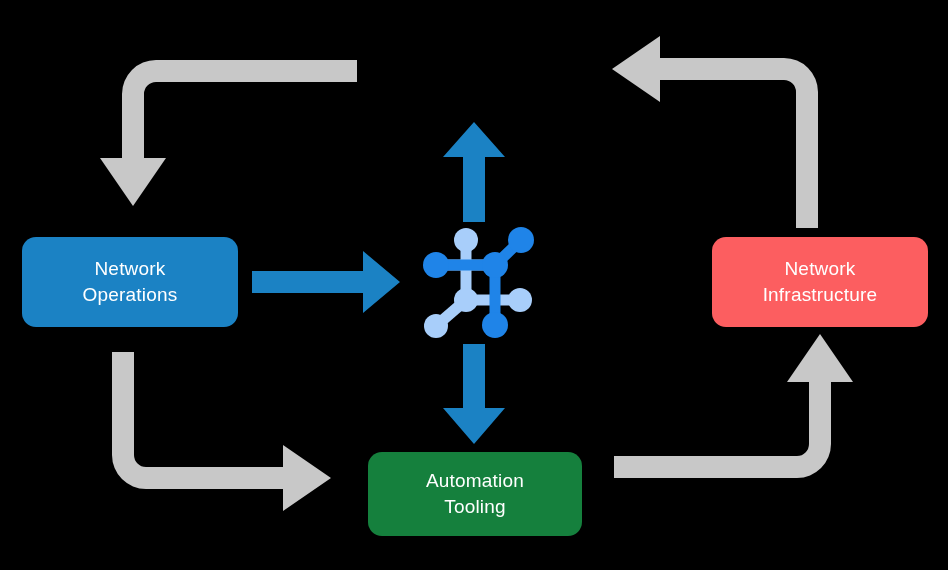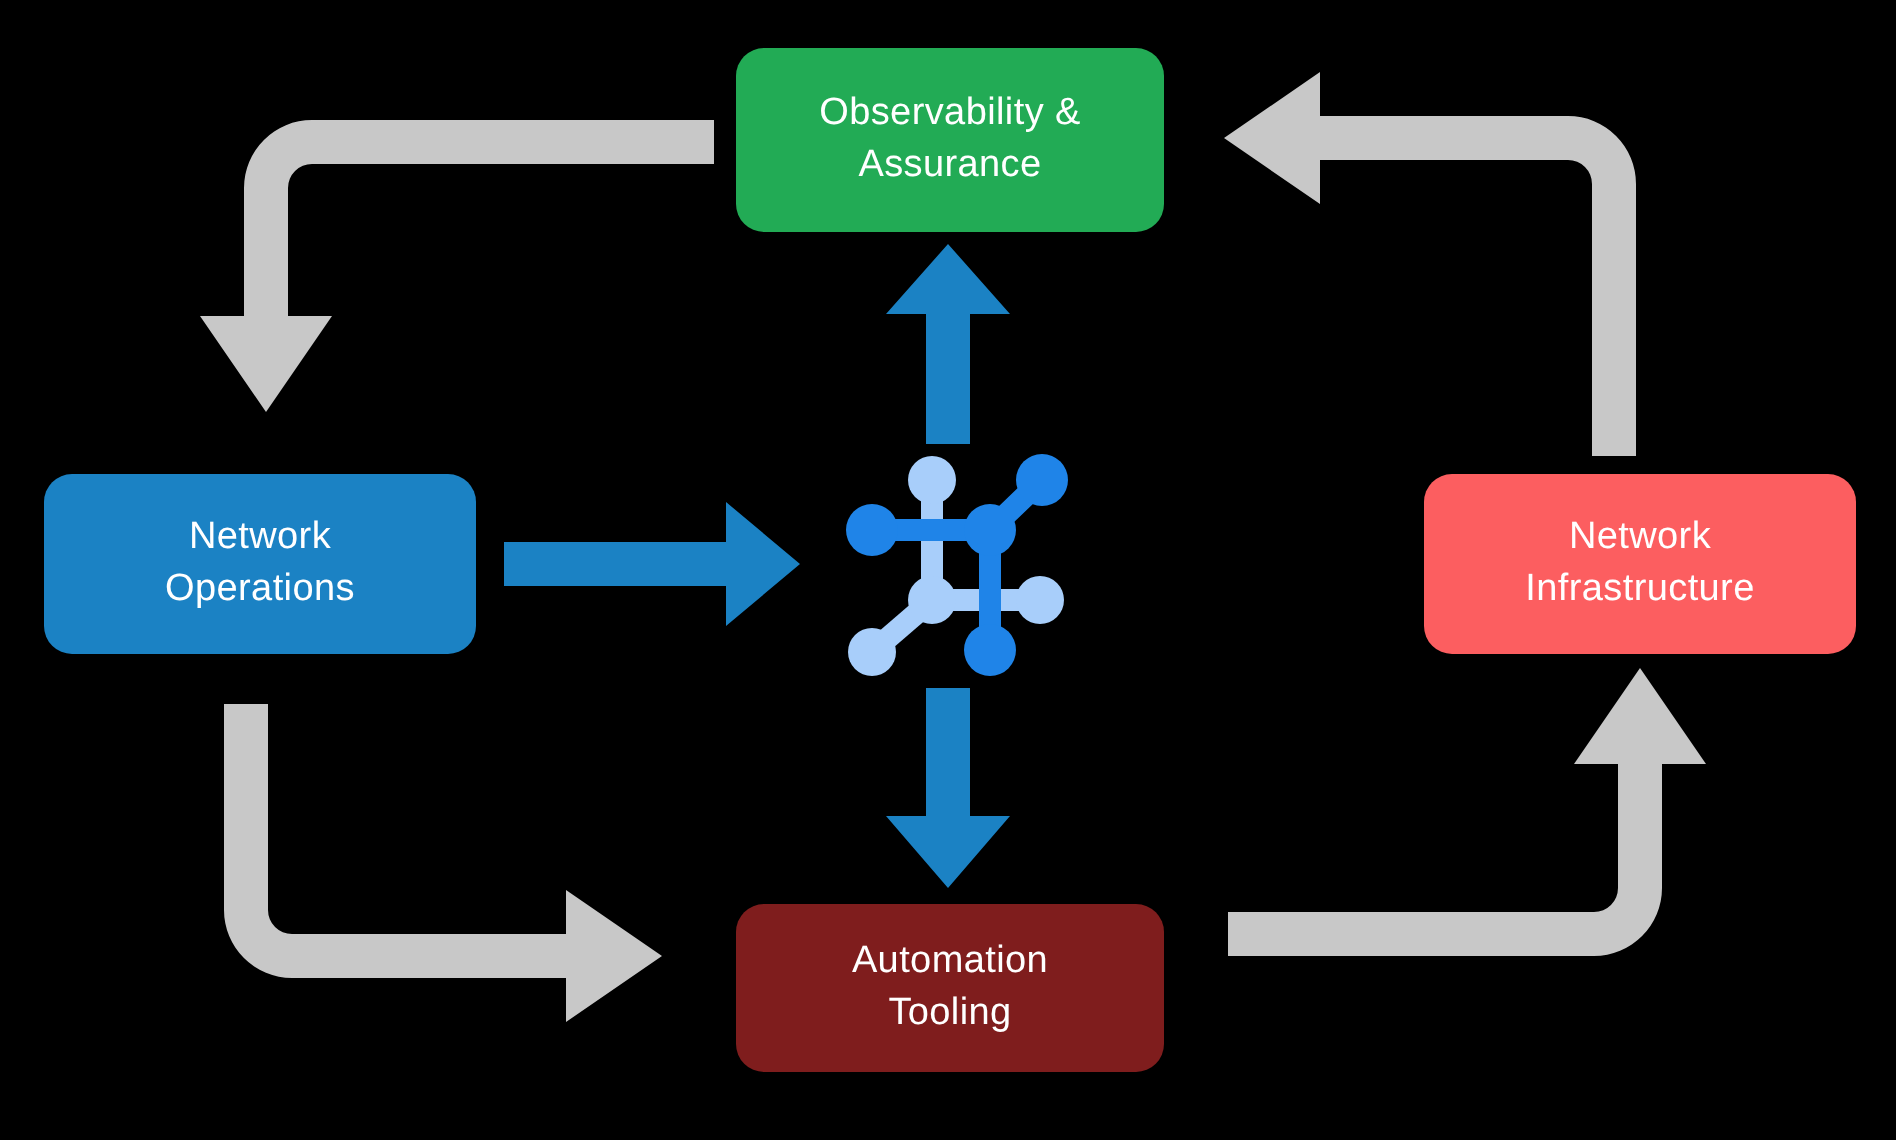--- a/index.html
+++ b/index.html
@@ -51,21 +51,21 @@
   #box-network-operations {
     left: 22px;   top: 237px; width: 216px; height: 90px;
     background: #1b82c4;
   }
   #box-network-infrastructure {
     left: 712px;  top: 237px; width: 216px; height: 90px;
     background: #fc5e60;
   }
   #box-automation-tooling {
     left: 368px;  top: 452px; width: 214px; height: 84px;
-    background: #7f1d1d;
+    background: #15803d;
   }
 </style>
 </head>
 <body>
 
 <div id="canvas">
 
   <svg class="svg-layer" viewBox="0 0 948 570" xmlns="http://www.w3.org/2000/svg">
 
     <g>
@@ -178,24 +178,20 @@
       <circle cx="520" cy="300" r="12" fill="#a8cefa"></circle>
       <circle cx="436" cy="326" r="12" fill="#a8cefa"></circle>
 
       <circle cx="436" cy="265" r="13" fill="#1f84e8"></circle>
       <circle cx="495" cy="265" r="13" fill="#1f84e8"></circle>
       <circle cx="521" cy="240" r="13" fill="#1f84e8"></circle>
       <circle cx="495" cy="325" r="13" fill="#1f84e8"></circle>
     </g>
   </svg>
 
-  <div class="node-box" id="box-observability">
-    <span class="node-label">Observability &amp;
-Assurance</span>
-  </div>
 
   <div class="node-box" id="box-network-operations">
     <span class="node-label">Network
 Operations</span>
   </div>
 
   <div class="node-box" id="box-network-infrastructure">
     <span class="node-label">Network
 Infrastructure</span>
   </div>

